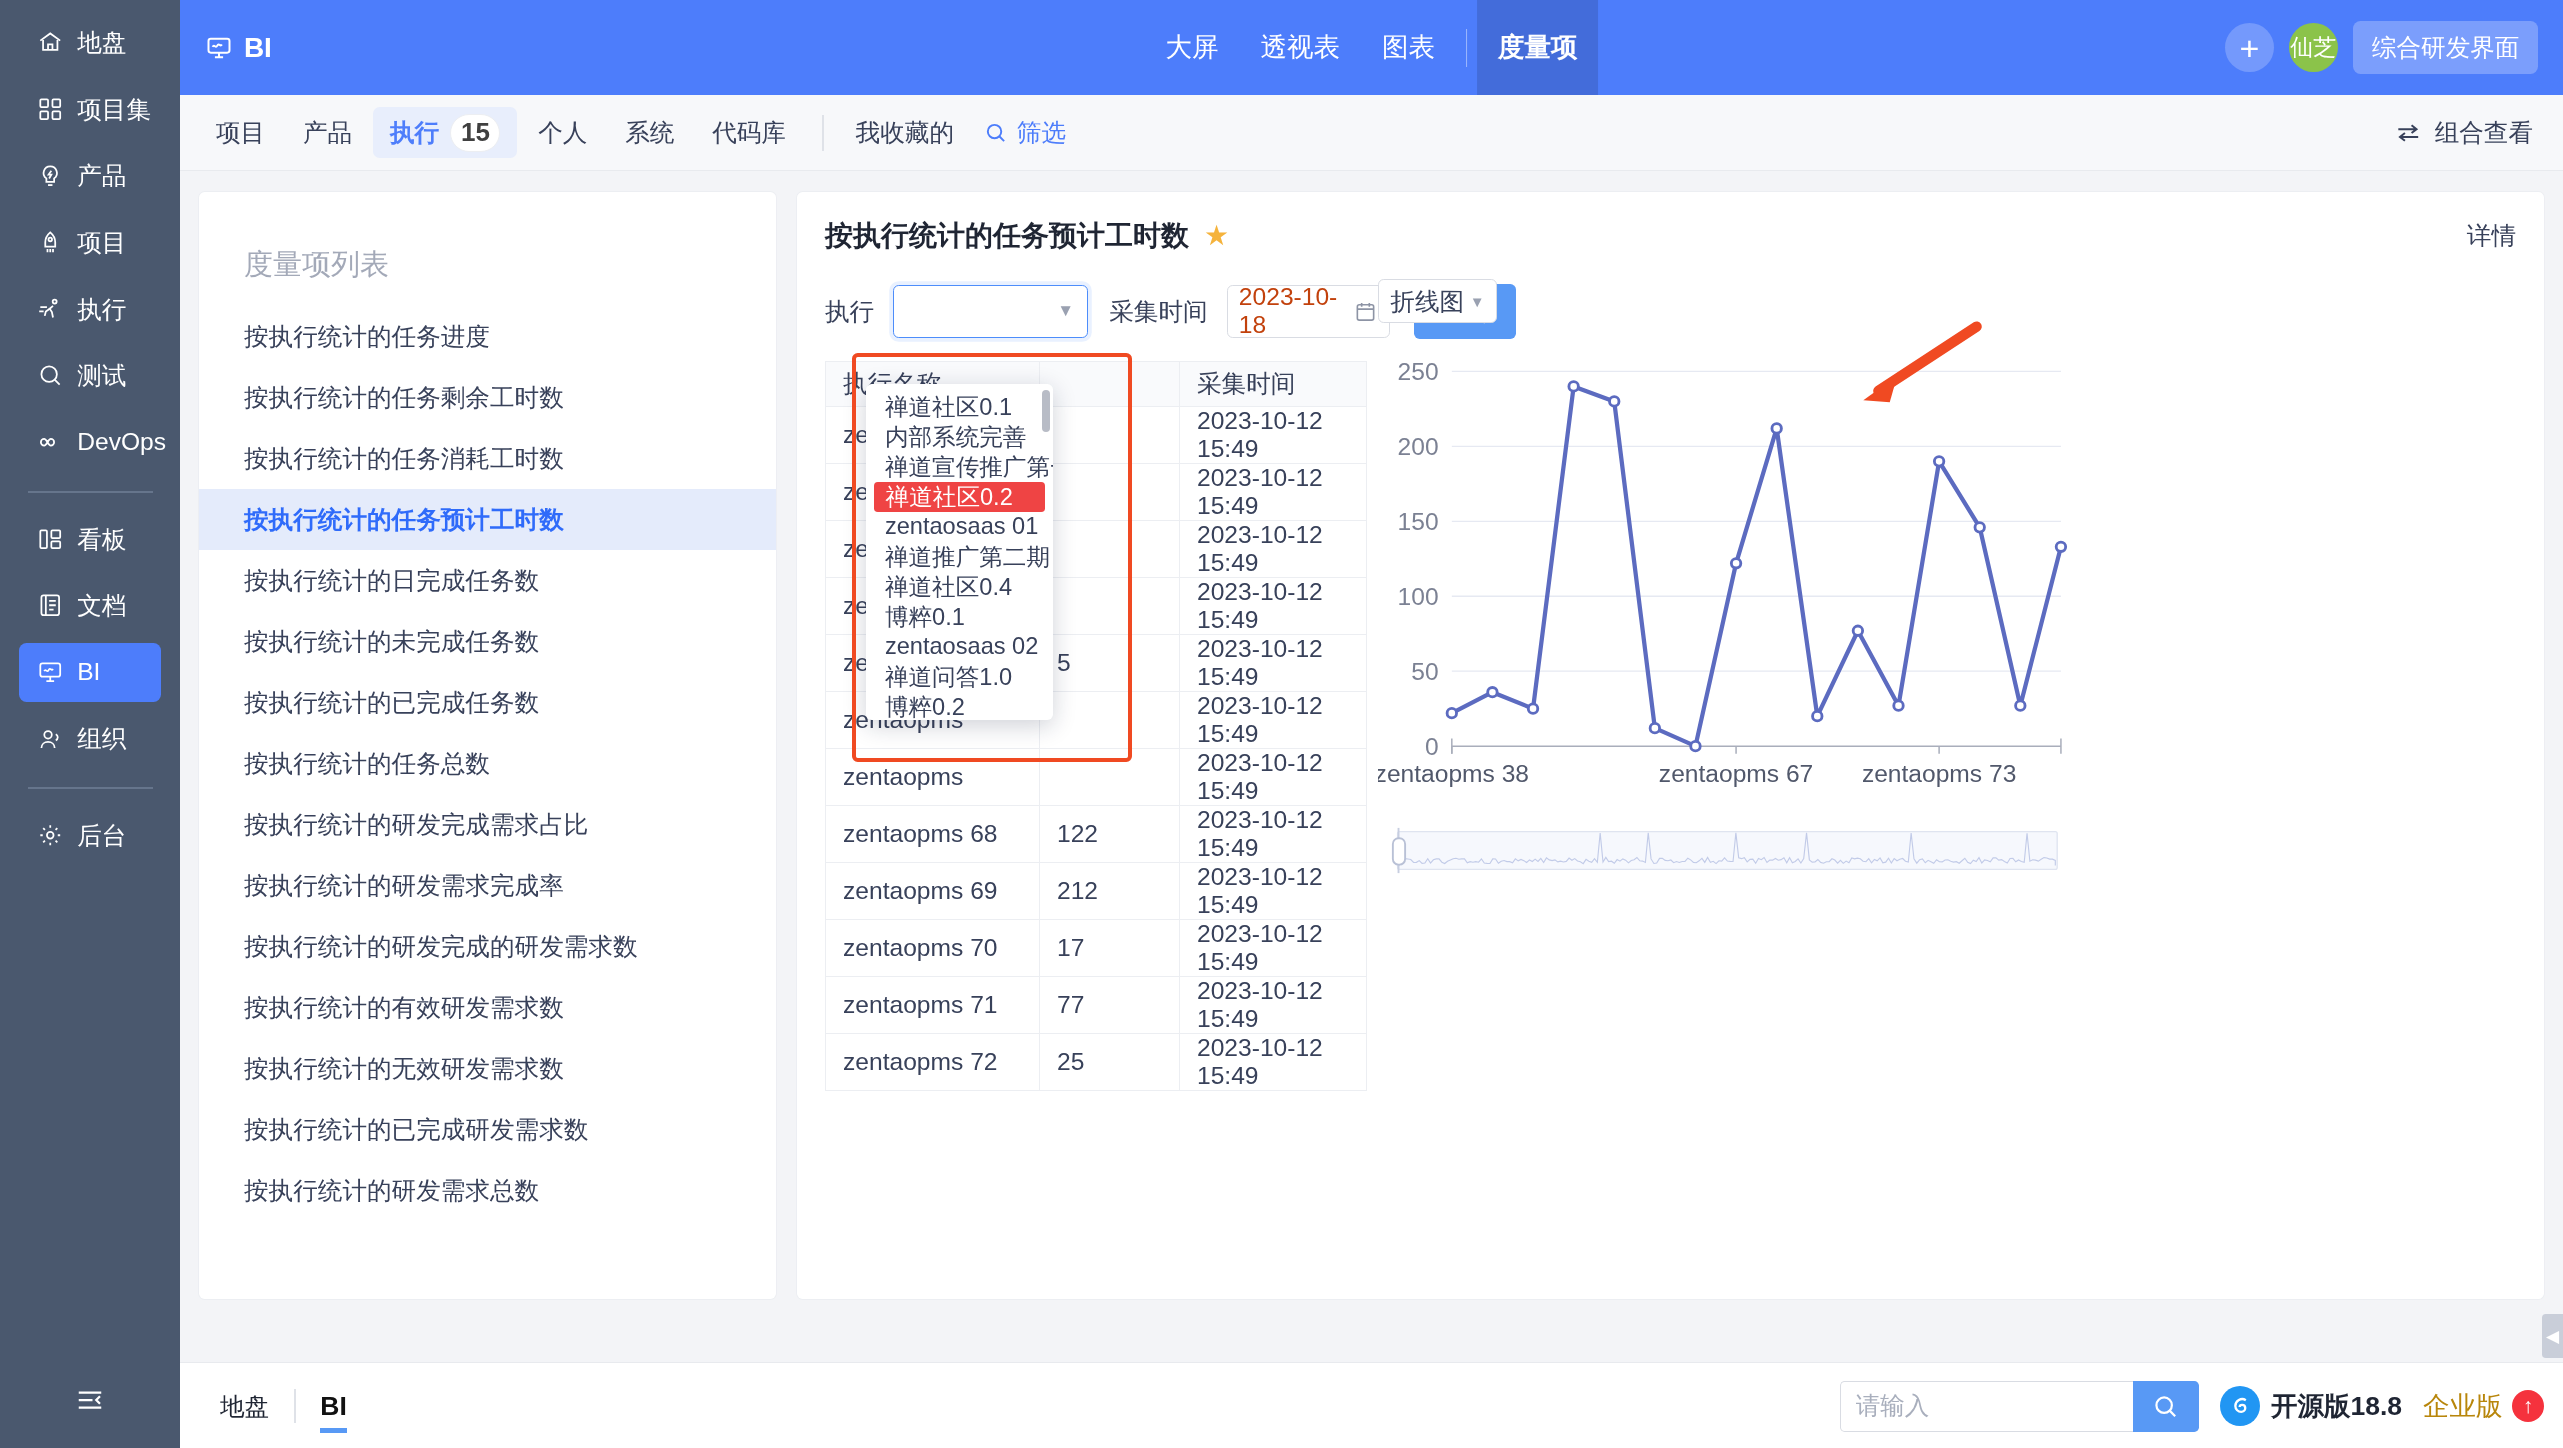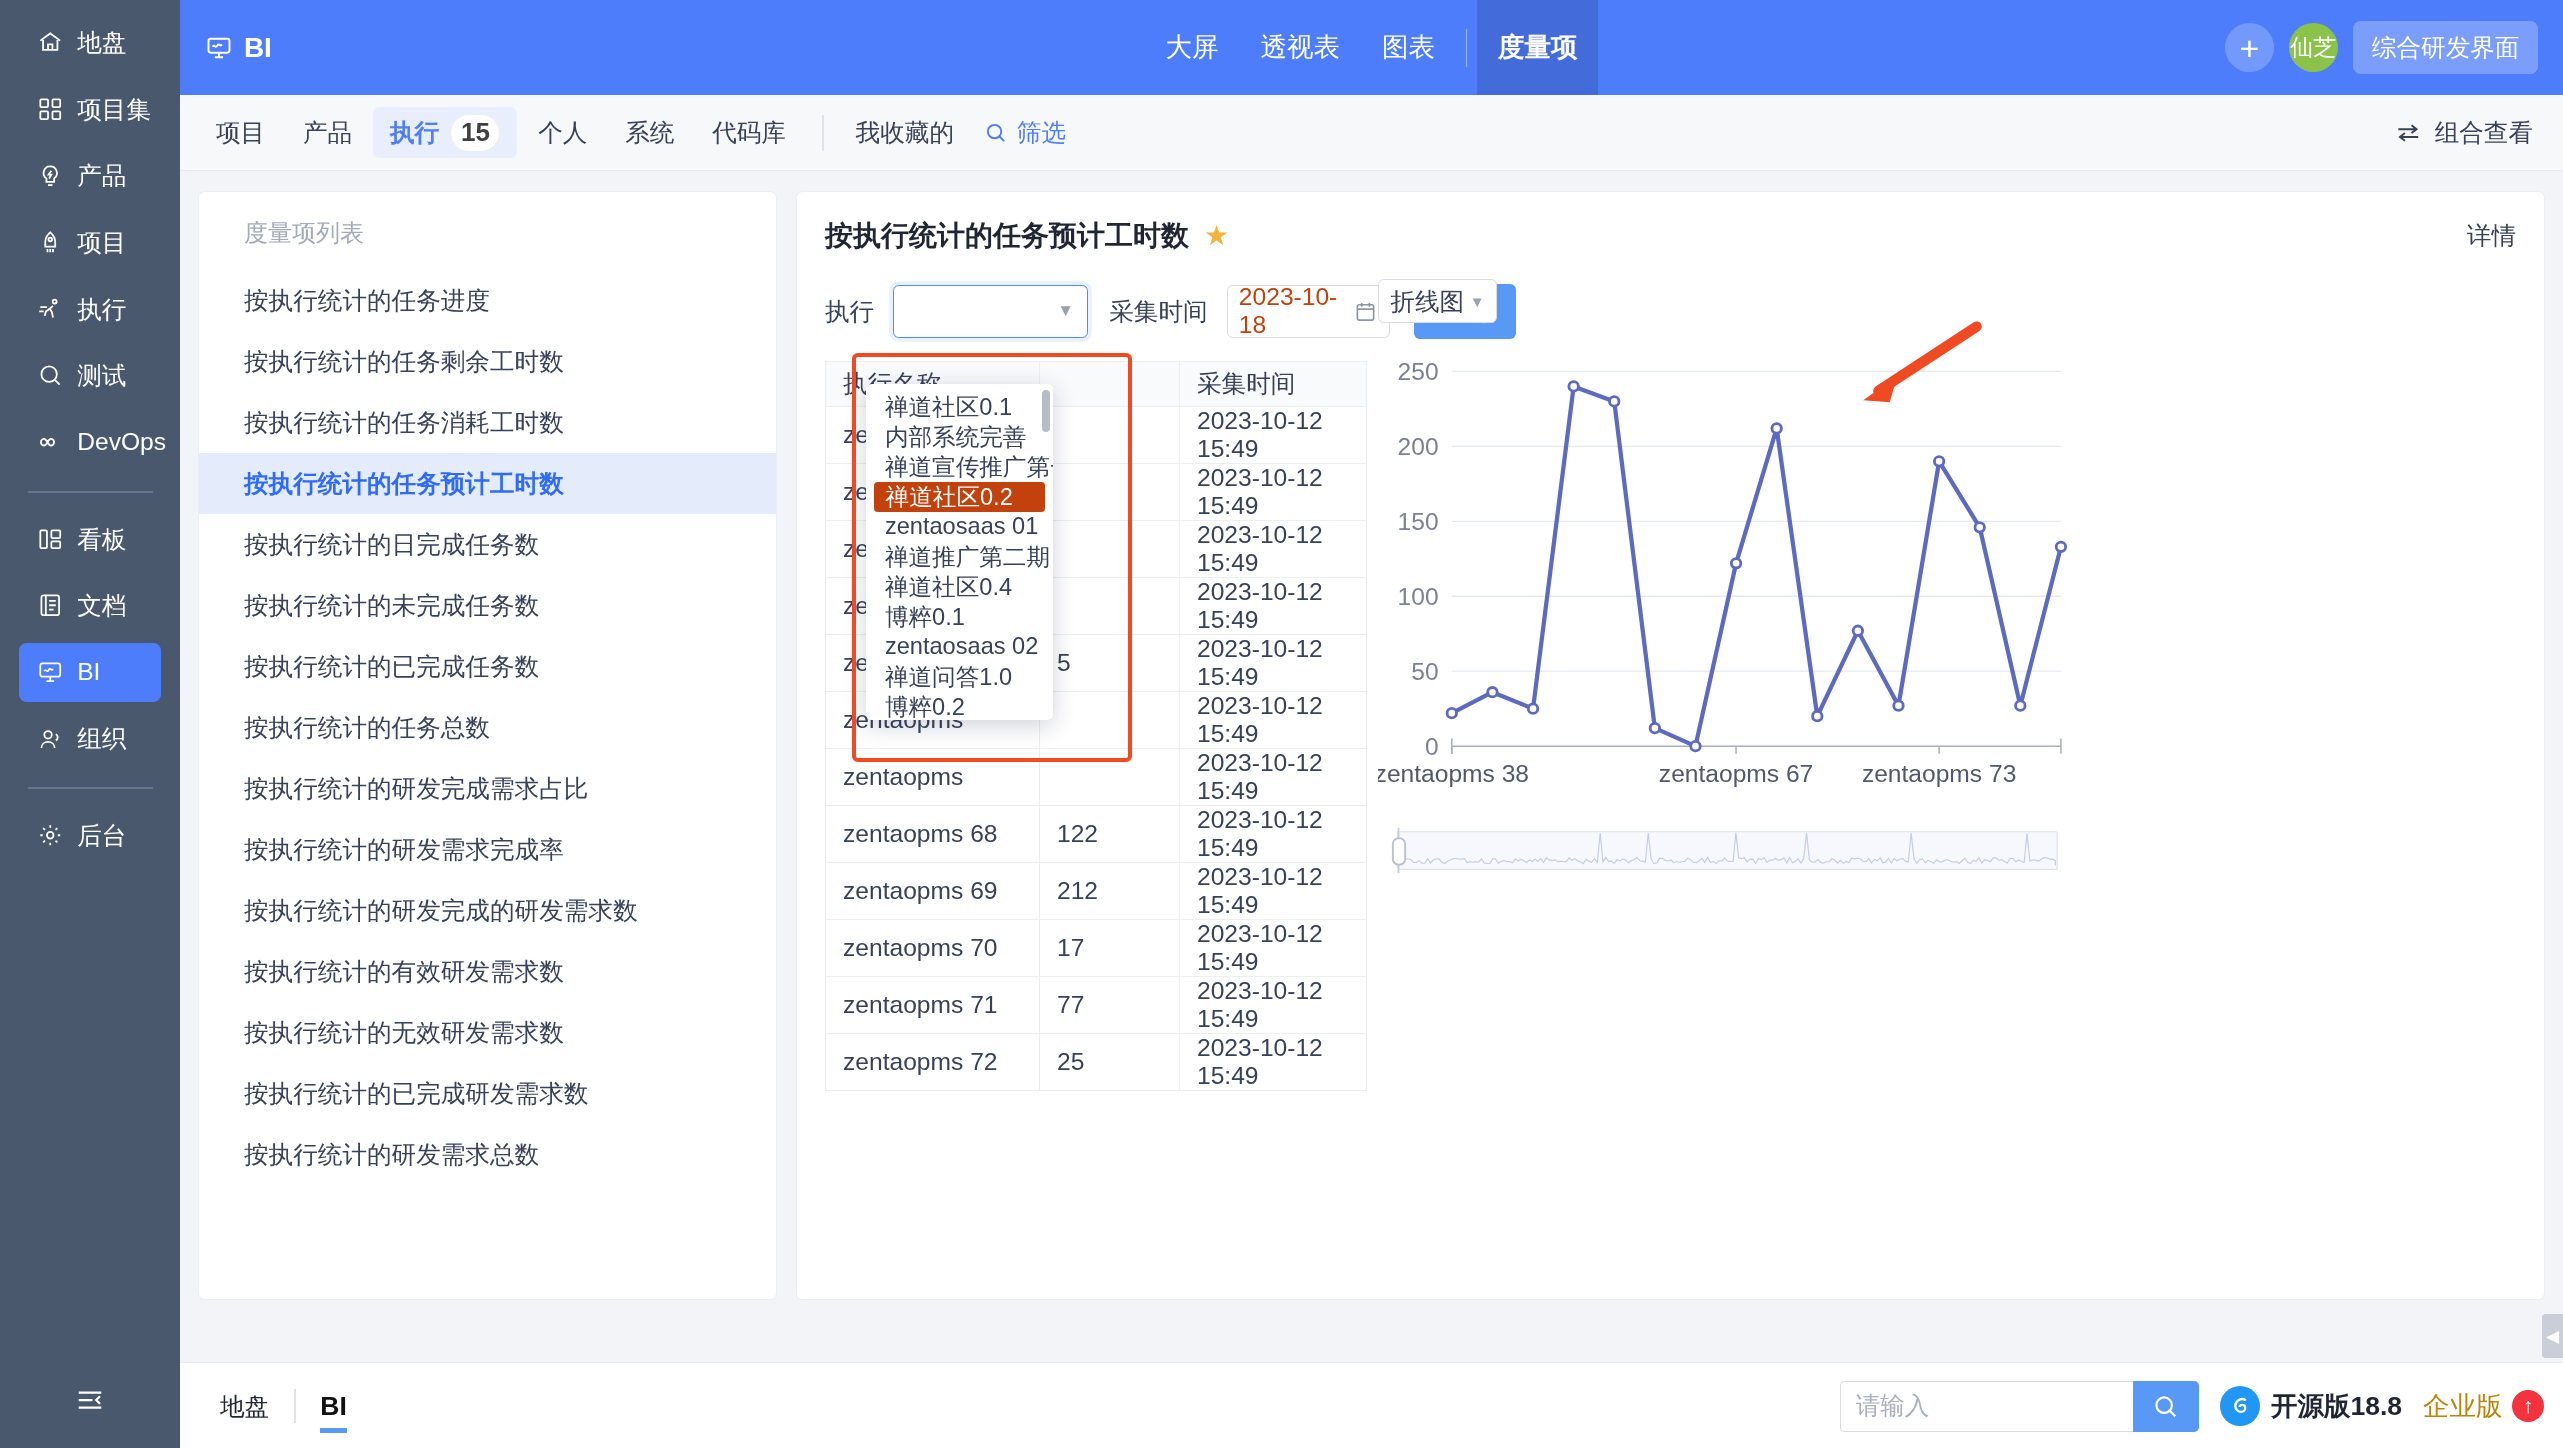--- a/index.html
+++ b/index.html
@@ -89,21 +89,21 @@
 
   
   .content { flex: 1; display: flex; padding: 21px 19px 0 19px; gap: 0; min-height: 0; }
 
   
   .metric-card {
     width: 577px; background: #fff; border-radius: 5.7px; flex: none;
     padding: 24.6px 0 0 0; margin-right: 21px; height: 1107px;
     box-shadow: 0 0 0 0.9px #eceef2;
   }
-  .metric-title { font-size: 24px; color: #a3a9b8; padding: 0 0 21px 45px; }
+  .metric-title { font-size: 29px; color: #a3a9b8; padding: 0 0 21px 45px; margin-top: 28px; }
   .metric-item {
     height: 61px; display: flex; align-items: center; padding-left: 45px;
     font-size: 24.6px; color: #38415a; cursor: pointer; white-space: nowrap;
   }
   .metric-item.active { background: #e4ebfb; color: #2f6bfa; font-weight: 600; }
 
   
   .panel {
     flex: 1; background: #fff; border-radius: 5.7px; position: relative;
     padding: 24.6px 28px 0 28px; min-width: 0; height: 1107px;
@@ -140,21 +140,21 @@
   .dropdown {
     position: absolute; left: 69px; top: 192px; width: 187px; height: 336px;
     background: #fff; border-radius: 5.7px; box-shadow: 0 5.7px 23px rgba(20,30,60,.20);
     z-index: 40; overflow: hidden;
   }
   .dd-list { padding: 7.6px 0 0 0; }
   .dd-item {
     height: 30px; display: flex; align-items: center; padding: 0 11.3px; margin: 0 7.6px;
     font-size: 23.6px; color: #38415a; white-space: nowrap; border-radius: 3.8px; cursor: pointer;
   }
-  .dd-item.sel { background: #c2410c; color: #fff; padding-left: 12px; }
+  .dd-item.sel { background: #ef4444; color: #fff; padding-left: 12px; }
   .dd-scrollbar {
     position: absolute; right: 2.8px; top: 5.7px; width: 8.5px; height: 42px; background: #b8bcc6; border-radius: 4.7px;
   }
 
   
   .redbox {
     position: absolute; left: 55px; top: 161px; width: 280px; height: 409px;
     border: 4.7px solid #f04a22; border-radius: 5.7px; z-index: 60; pointer-events: none;
   }
   

